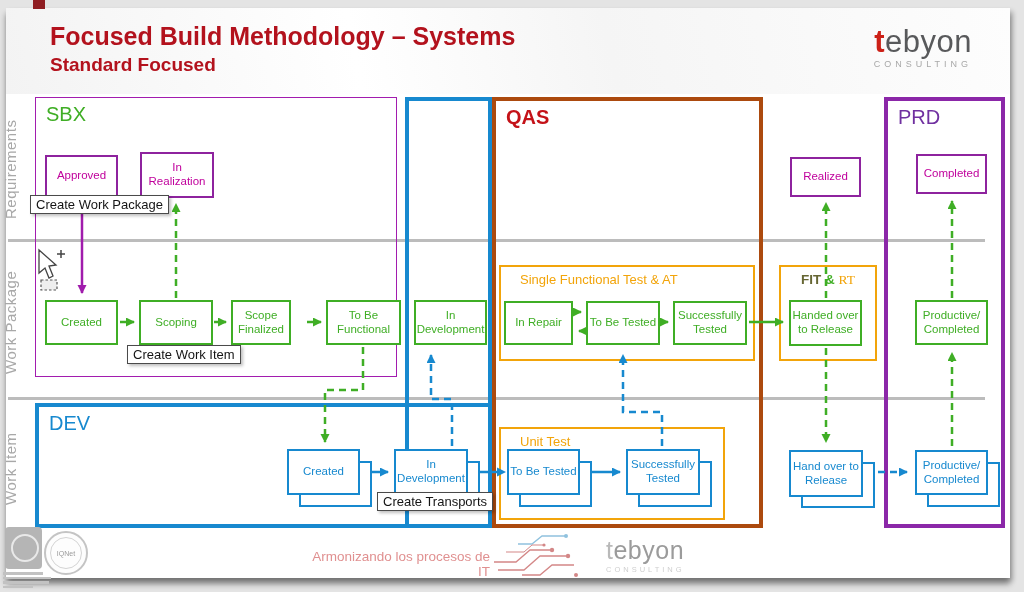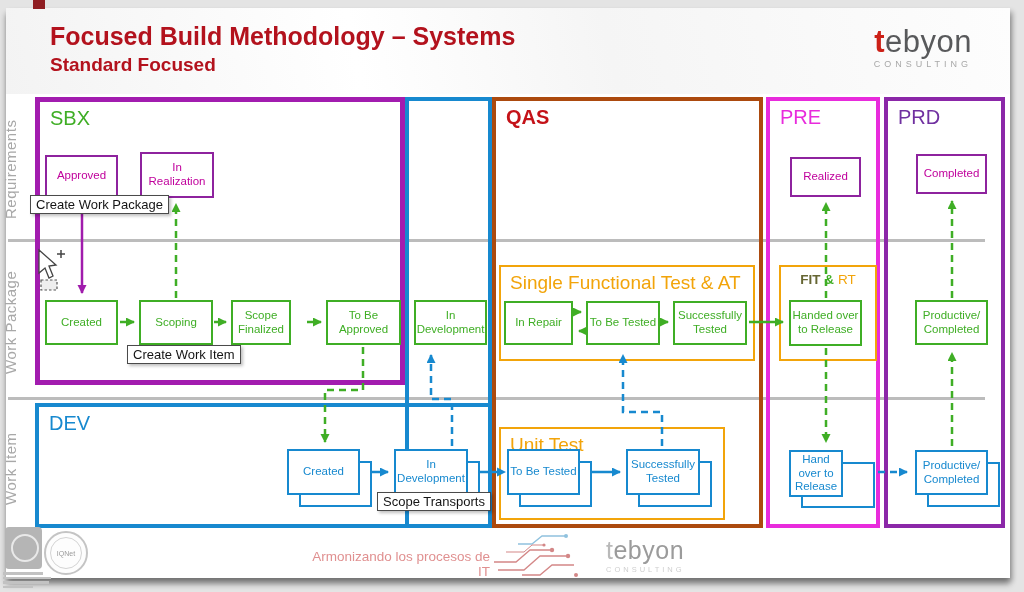--- a/index.html
+++ b/index.html
@@ -19,29 +19,29 @@
   .brand .word .t{color:#cc2017;font-weight:bold;}
   .brand .sub{font-size:9px;letter-spacing:4px;color:#a8a8a8;margin-top:3px;}
 
   .rowlabel{position:absolute;left:2px;width:26px;color:var(--row_label);font-size:15px;
             writing-mode:vertical-rl;transform:rotate(180deg);text-align:center;letter-spacing:.5px;}
 
   .divider{position:absolute;left:8px;width:977px;height:3px;background:#bcbcbc;}
 
   .col{position:absolute;background:transparent;}
   .col .clabel{position:absolute;left:10px;top:5px;font-size:20px;}
-  .sbx{border:5px solid #a21caf;text-align:center;}
+  .sbx{border:1px solid #a21caf;text-align:center;}
   .lane{border:4px solid var(--blue);}
   .qas{border:4px solid var(--qas_border);font-weight:bold;}
   .pre{border:4px solid var(--pre);}
   .prd{border:4px solid var(--prd);}
   .dev{border:4px solid var(--blue);}
 
   .group{position:absolute;border:2px solid var(--orange);background:transparent;}
-  .group .glabel{position:absolute;left:9px;top:5px;font-size:19px;color:var(--orange);}
+  .group .glabel{position:absolute;left:19px;top:5px;font-size:13px;color:var(--orange);}
 
   .st{position:absolute;display:flex;align-items:center;justify-content:center;text-align:center;
       background:#fff;font-size:11.5px;line-height:1.2;padding:1px;box-sizing:border-box;}
   .g{border:2px solid var(--green);color:var(--green);}
   .b{border:2px solid var(--blue);color:var(--blue);}
   .rq{border:2px solid var(--req_border);color:var(--req_text);}
   .behind{background:#fff;}
 
   .chip{position:absolute;background:#fff;border:1px solid #4a4a4a;color:#141414;font-size:13px;
         padding:0 5px;height:17px;line-height:17px;white-space:nowrap;box-shadow:2px 2px 3px rgba(0,0,0,.25);cursor:pointer;}
@@ -49,21 +49,21 @@
   svg.overlay{position:absolute;left:0;top:0;pointer-events:none;}
   .sG{stroke:var(--green);fill:none;}
   .sB{stroke:var(--blue);fill:none;}
   .sP{stroke:var(--purple);fill:none;}
   .fG{fill:var(--green);} .fB{fill:var(--blue);} .fP{fill:var(--purple);}
   .dash{stroke-dasharray:7 5;}
 
   .fitlbl{position:absolute;left:0;top:5px;width:100%;text-align:center;font-size:13.5px;}
   .fitlbl .f1{color:#666633;font-weight:bold;}
   .fitlbl .f2{color:var(--green);font-weight:bold;}
-  .fitlbl .f3{color:var(--orange);}
+  .fitlbl .f3{color:var(--orange);font-family:Liberation Serif, serif;}
 
   .tagline{position:absolute;left:300px;top:549px;width:190px;text-align:right;
            font-size:13.5px;color:#e09090;}
   .fbrand{position:absolute;left:606px;top:538px;line-height:1;}
   .fbrand .word{font-size:25px;color:#9b9b9b;letter-spacing:.5px;}
   .fbrand .word .t{color:#b9b9b9;}
   .fbrand .sub{font-size:7.5px;letter-spacing:3px;color:#cfcfcf;margin-top:3px;text-align:right;}
 
   .iram{position:absolute;left:5px;top:527px;width:37px;height:42px;background:#b5b5b5;border-radius:4px;}
   .iram:before{content:"";position:absolute;left:6px;top:7px;width:24px;height:24px;border:2px solid #e9e9e9;border-radius:50%;}
@@ -95,23 +95,20 @@
   <div class="rowlabel" style="top:104px;height:130px">Requirements</div>
   <div class="rowlabel" style="top:252px;height:140px">Work Package</div>
   <div class="rowlabel" style="top:414px;height:110px">Work Item</div>
 
   <div class="col sbx" style="left:35px;top:97px;width:360px;height:278px">
     <div class="clabel" style="color:var(--green)">SBX</div>
   </div>
   <div class="col lane" style="left:405px;top:97px;width:79px;height:423px"></div>
   <div class="col qas" style="left:492px;top:97px;width:263px;height:423px">
     <div class="clabel" style="color:var(--qas_text)">QAS</div>
-  </div>
-  <div class="col pre" style="left:766px;top:97px;width:106px;height:423px">
-    <div class="clabel" style="color:var(--pre)">PRE</div>
   </div>
   <div class="col prd" style="left:884px;top:97px;width:113px;height:423px">
     <div class="clabel" style="color:var(--prd_text)">PRD</div>
   </div>
   <div class="col dev" style="left:35px;top:403px;width:449px;height:117px">
     <div class="clabel" style="color:var(--blue)">DEV</div>
   </div>
 
   <div class="group" style="left:499px;top:265px;width:252px;height:92px">
     <div class="glabel">Single Functional Test &amp; AT</div>
@@ -175,45 +172,45 @@
   </svg>
 
   <div class="st rq" style="left:45px;top:155px;width:73px;height:42px">Approved</div>
   <div class="st rq" style="left:140px;top:152px;width:74px;height:46px">In Realization</div>
   <div class="st rq" style="left:790px;top:157px;width:71px;height:40px">Realized</div>
   <div class="st rq" style="left:916px;top:154px;width:71px;height:40px">Completed</div>
 
   <div class="st g" style="left:45px;top:300px;width:73px;height:45px">Created</div>
   <div class="st g" style="left:139px;top:300px;width:74px;height:45px">Scoping</div>
   <div class="st g" style="left:231px;top:300px;width:60px;height:45px">Scope Finalized</div>
-  <div class="st g" style="left:326px;top:300px;width:75px;height:45px">To Be Approved</div>
+  <div class="st g" style="left:326px;top:300px;width:75px;height:45px">To Be Functional</div>
   <div class="st g" style="left:414px;top:300px;width:73px;height:45px">In Development</div>
   <div class="st g" style="left:504px;top:301px;width:69px;height:44px">In Repair</div>
   <div class="st g" style="left:586px;top:301px;width:74px;height:44px">To Be Tested</div>
   <div class="st g" style="left:673px;top:301px;width:74px;height:44px">Successfully Tested</div>
   <div class="st g" style="left:789px;top:300px;width:73px;height:46px">Handed over to Release</div>
   <div class="st g" style="left:915px;top:300px;width:73px;height:45px">Productive/ Completed</div>
 
   <div class="st b behind" style="left:299px;top:461px;width:73px;height:46px"></div>
   <div class="st b behind" style="left:406px;top:461px;width:74px;height:46px"></div>
   <div class="st b behind" style="left:519px;top:461px;width:73px;height:46px"></div>
   <div class="st b behind" style="left:638px;top:461px;width:74px;height:46px"></div>
   <div class="st b behind" style="left:801px;top:462px;width:74px;height:46px"></div>
   <div class="st b behind" style="left:927px;top:462px;width:73px;height:45px"></div>
 
   <div class="st b" style="left:287px;top:449px;width:73px;height:46px">Created</div>
   <div class="st b" style="left:394px;top:449px;width:74px;height:46px">In Development</div>
   <div class="st b" style="left:507px;top:449px;width:73px;height:46px">To Be Tested</div>
   <div class="st b" style="left:626px;top:449px;width:74px;height:46px">Successfully Tested</div>
-  <div class="st b" style="left:789px;top:450px;width:54px;height:47px">Hand over to Release</div>
+  <div class="st b" style="left:789px;top:450px;width:74px;height:47px">Hand over to Release</div>
   <div class="st b" style="left:915px;top:450px;width:73px;height:45px">Productive/ Completed</div>
 
   <div class="chip" style="left:30px;top:195px">Create Work Package</div>
   <div class="chip" style="left:127px;top:345px">Create Work Item</div>
-  <div class="chip" style="left:377px;top:492px">Scope Transports</div>
+  <div class="chip" style="left:377px;top:492px">Create Transports</div>
 
   <svg class="overlay" style="left:36px;top:248px" width="36" height="46">
     <path d="M3,2 L3,25 L9,20 L13,30 L17,28 L13,18 L20,17 Z" fill="#ffffff" stroke="#444" stroke-width="1.3"></path>
     <line x1="21" y1="6" x2="29" y2="6" stroke="#444" stroke-width="1.5"></line>
     <line x1="25" y1="2" x2="25" y2="10" stroke="#444" stroke-width="1.5"></line>
     <rect x="5" y="32" width="16" height="10" fill="#eeeeee" stroke="#555" stroke-width="1.2" stroke-dasharray="2.5 2"></rect>
   </svg>
 
   <div class="iram"></div>
   <div class="iram-lines">

